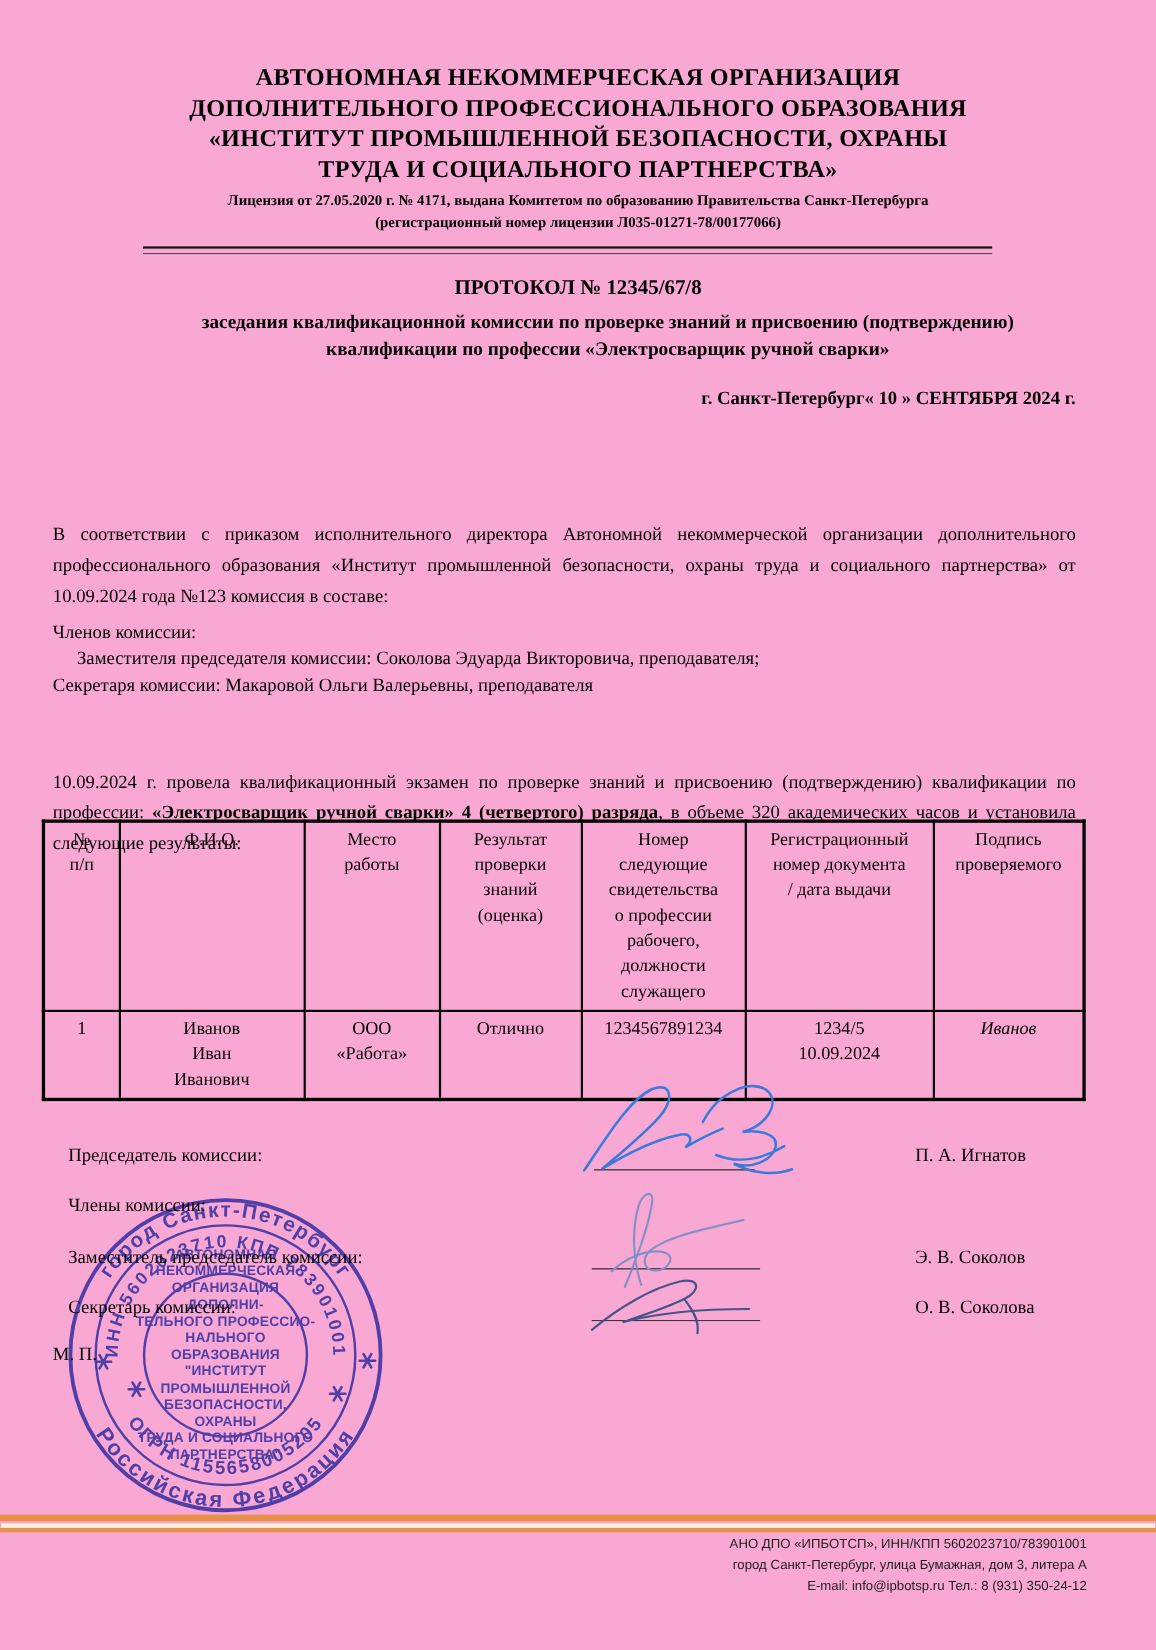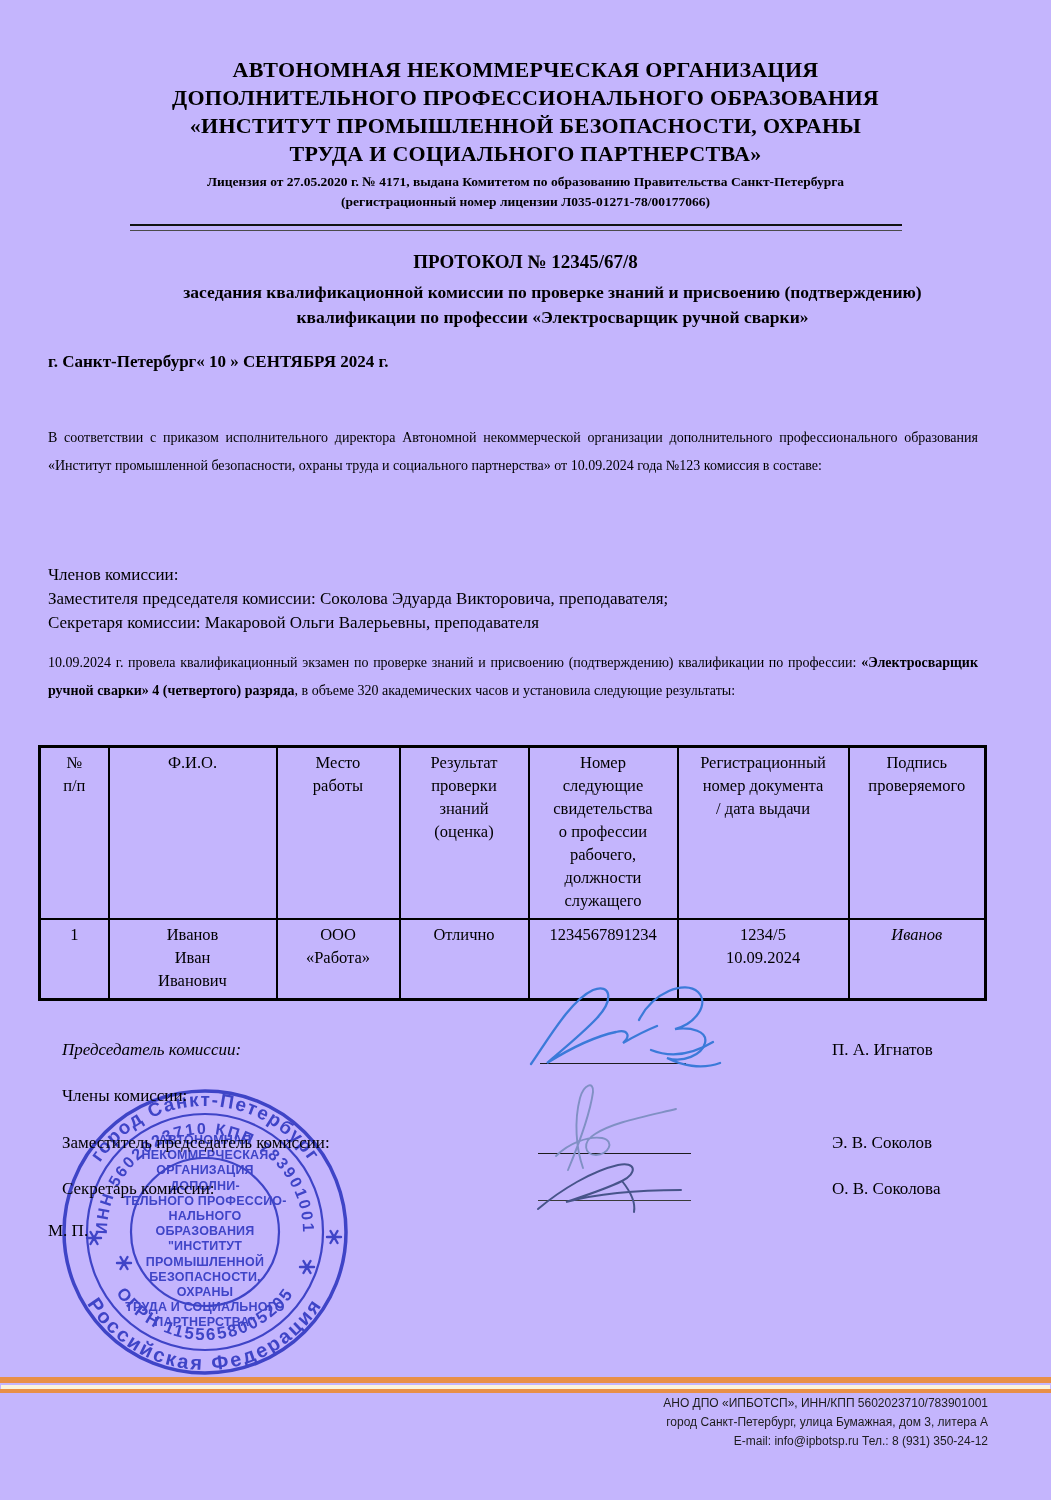--- a/index.html
+++ b/index.html
@@ -1,33 +1,33 @@
 <!DOCTYPE html>
 <html><head>
 <meta charset="utf-8">
 <style>
   html,body{margin:0;padding:0;background:#fff;}
-  #page{position:relative;width:1051px;height:1500px;background:#c4b5fd;overflow:hidden;
+  #page{position:relative;width:1051px;height:1500px;background:#f9a8d4;overflow:hidden;
         font-family:"Liberation Serif",serif;color:#000;}
   .pre{white-space:pre-line;}
   .abs{position:absolute;}
   
   .org-title{top:56px;left:0;width:100%;text-align:center;font-weight:bold;
              font-size:22px;line-height:28px;letter-spacing:.3px;}
   .license{top:172px;left:0;width:100%;text-align:center;font-weight:bold;
            font-size:13.5px;line-height:20px;}
   .header-rule{top:224px;left:130px;width:772px;height:4px;
                border-top:2.5px solid #121212;border-bottom:1px solid #4a4a4a;}
   .protocol-title{top:251px;left:0;width:100%;text-align:center;font-weight:bold;font-size:19px;}
   .protocol-subtitle{top:280px;left:0;width:100%;text-align:center;font-weight:bold;
                      font-size:17.5px;line-height:25px;margin-left:27px;}
-  .city-row{top:352px;left:48px;width:930px;display:flex;justify-content:flex-start;
+  .city-row{top:352px;left:48px;width:930px;display:flex;justify-content:flex-end;
             font-weight:bold;font-size:17px;}
   
-  .para{left:48px;width:930px;font-size:14px;line-height:28px;text-align:justify;}
+  .para{left:48px;width:930px;font-size:17px;line-height:28px;text-align:justify;margin-top:48px;}
   .bline{left:48px;width:930px;font-size:17px;line-height:24px;}
   .b{font-weight:bold;}
   
   table.results{position:absolute;top:745px;left:38px;width:946px;border-collapse:collapse;
                 table-layout:fixed;font-size:16.5px;border:3px solid #000;}
   table.results td,table.results th{border:2px solid #000;vertical-align:top;
                 font-weight:normal;padding:3px 4px 6px 4px;line-height:23px;
                 text-align:center;white-space:pre-line;}
   table.results .hdr-row th{height:160px;}
   table.results .data-row td{height:62px;}
@@ -73,21 +73,21 @@
   <div class="abs protocol-subtitle pre">заседания квалификационной комиссии по проверке знаний и присвоению (подтверждению)
 квалификации по профессии «Электросварщик ручной сварки»</div>
 
   <div class="abs city-row">
     <span>г. Санкт-Петербург</span>
     <span>« 10 » СЕНТЯБРЯ 2024 г.</span>
   </div>
 
   <div class="abs para" style="top:424px;">В соответствии с приказом исполнительного директора Автономной некоммерческой организации дополнительного профессионального образования «Институт промышленной безопасности, охраны труда и социального партнерства» от 10.09.2024 года №123 комиссия в составе:</div>
   <div class="abs bline" style="top:563px;">Членов комиссии:</div>
-  <div class="abs bline" style="top:587px;">Заместителя председателя комиссии: Соколова Эдуарда Викторовича, преподавателя;</div>
+  <div class="abs bline" style="top:587px;margin-left:22px;">Заместителя председателя комиссии: Соколова Эдуарда Викторовича, преподавателя;</div>
   <div class="abs bline" style="top:611px;">Секретаря комиссии: Макаровой Ольги Валерьевны, преподавателя</div>
 
   <div class="abs para" style="top:649px;">
     <span>10.09.2024 г. провела квалификационный экзамен по проверке знаний и присвоению (подтверждению) квалификации по профессии: </span><span class="b">«Электросварщик ручной сварки» 4 (четвертого) разряда</span><span>, в объеме 320 академических часов и установила следующие результаты:</span>
   </div>
 
   <table class="results">
     <colgroup>
       <col style="width:69px">
         <col style="width:168px">
@@ -130,21 +130,21 @@
 «Работа»</td>
       <td>Отлично</td>
       <td>1234567891234</td>
       <td>1234/5
 10.09.2024</td>
       <td class="cell-sign">Иванов</td>
     </tr>
   </tbody>
     </table>
 
-  <div class="abs sig-label" style="top:1040px;left:62px;font-style:italic;">Председатель комиссии:</div>
+  <div class="abs sig-label" style="top:1040px;left:62px;">Председатель комиссии:</div>
   <div class="abs sig-name" style="top:1040px;left:832px;">П. А. Игнатов</div>
   <div class="abs sig-line" style="top:1063px;left:540px;width:146px;"></div>
 
   <div class="abs sig-label" style="top:1086px;left:62px;">Члены комиссии:</div>
 
   <div class="abs sig-label" style="top:1133px;left:62px;">Заместитель председатель комиссии:</div>
   <div class="abs sig-name" style="top:1133px;left:832px;">Э. В. Соколов</div>
   <div class="abs sig-line" style="top:1153px;left:538px;width:153px;"></div>
 
   <div class="abs sig-label" style="top:1179px;left:62px;">Секретарь комиссии:</div>

